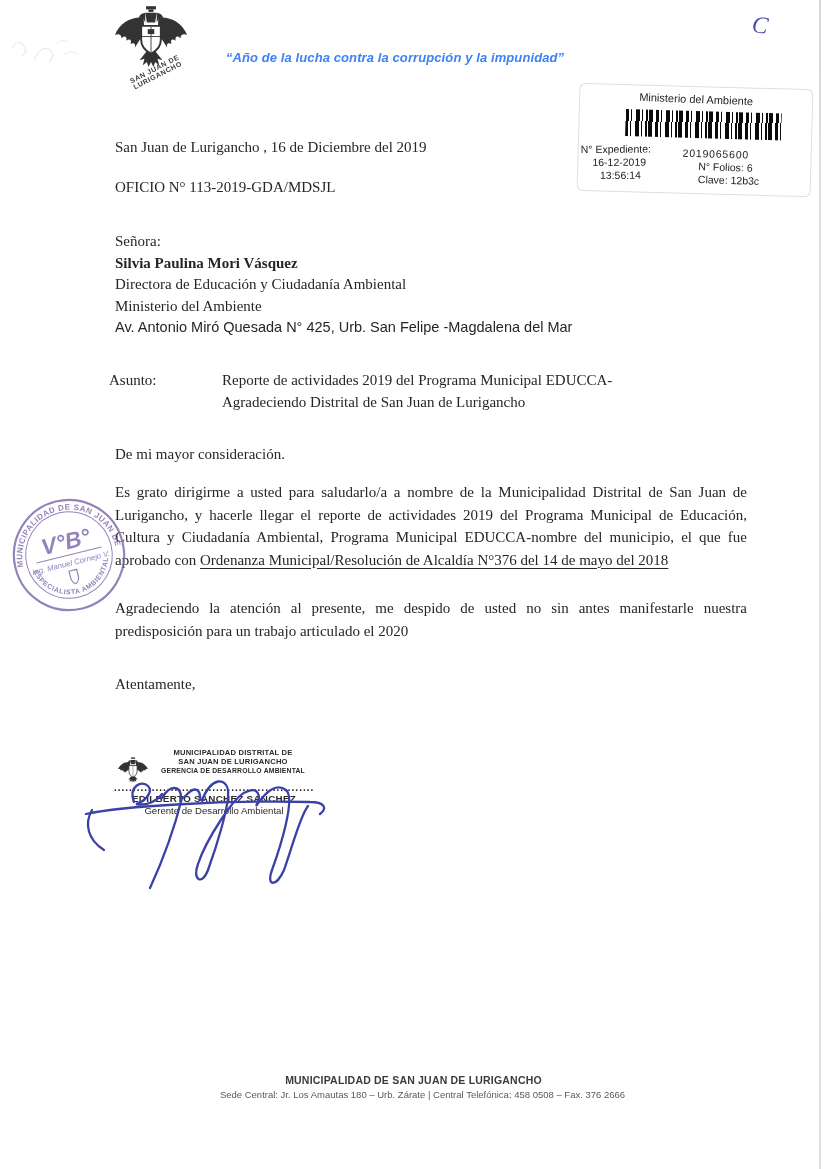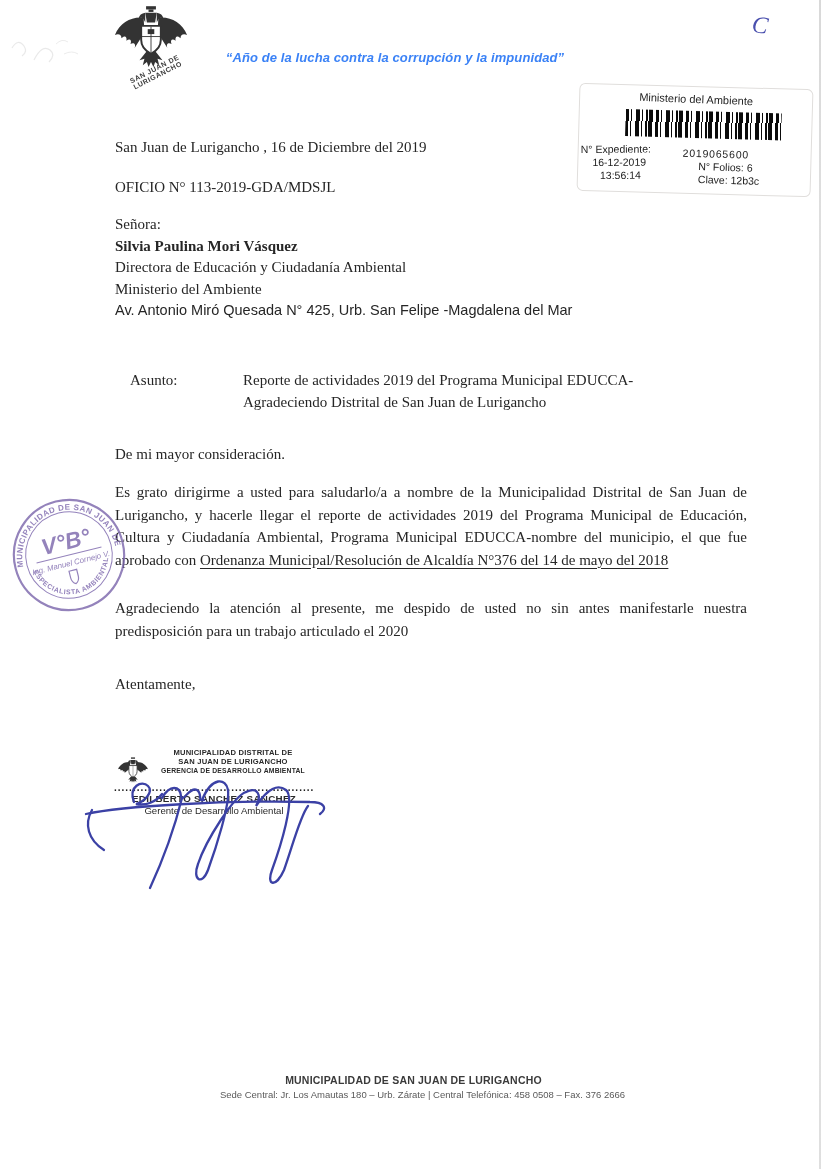--- a/index.html
+++ b/index.html
@@ -46,24 +46,24 @@
   .rs-expval{left:104px;top:60px;letter-spacing:.8px;font-weight:500;}
   .rs-date{left:14px;top:71px;transform:rotate(-2deg);}
   .rs-folios{left:120px;top:73px;}
   .rs-time{left:22px;top:84px;transform:rotate(-2deg);}
   .rs-clave{left:120px;top:86px;}
 
   
   .line{font-size:15px;white-space:nowrap;}
   .dateline{left:115px;top:139px;}
   .oficio{left:115px;top:179px;}
-  .recipient{left:115px;top:214px;line-height:21.5px;font-size:15px;}
+  .recipient{left:115px;top:231px;line-height:21.5px;font-size:15px;}
   .recipient .bold{font-weight:bold;}
   .recipient .sans{font-family:"Liberation Sans",sans-serif;font-size:14.5px;}
-  .subject{left:130px;top:369px;display:flex;font-size:15px;line-height:22px;}
+  .subject{left:109px;top:369px;display:flex;font-size:15px;line-height:22px;}
   .subject .lbl{width:89px;flex:none;}
   .subject .txt span{display:block;margin-left:24px;}
   .greeting{left:115px;top:446px;}
   .para{font-size:15px;line-height:22.5px;text-align:justify;color:#262626;}
   .para1{left:115px;top:481px;width:632px;}
   .para2{left:115px;top:597px;width:632px;}
   .uline{text-decoration:underline;text-decoration-thickness:1.4px;text-underline-offset:3px;}
   .closing{left:115px;top:676px;text-align:right;}
 
   

